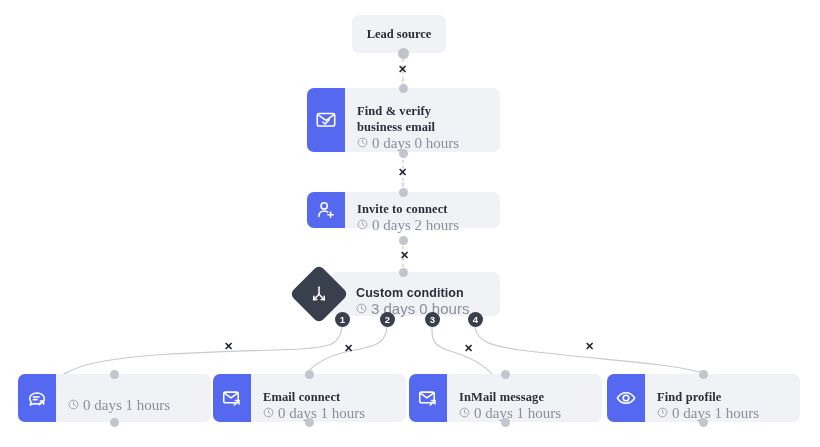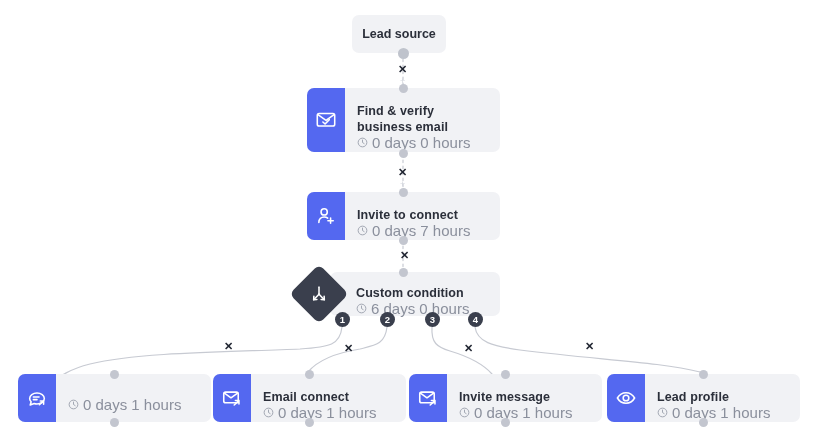--- a/index.html
+++ b/index.html
@@ -15,20 +15,21 @@
 
   
   .node{
     position:absolute;
     background:#f1f2f5;
     border-radius:7px;
     box-sizing:border-box;
     display:flex;
     align-items:stretch;
     overflow:visible;
+    font-family:Liberation Serif, serif;
   }
   .node-plain{
     align-items:center;
     justify-content:center;
   }
   .icon-panel{
     width:38px;
     background:#5468f0;
     border-radius:7px 0 0 7px;
     display:flex;align-items:center;justify-content:center;
@@ -187,54 +188,54 @@
         <span>0 days 0 hours</span>
       </div>
     </div>
   </div>
   <div class="port" style="left:399px;top:84px;"></div>
   <div class="port" style="left:399px;top:149px;"></div>
 
   <span class="xmark" style="left:398px;top:167px;">✕</span>
   <span class="plusmark" style="left:400px;top:180px;">+</span>
 
-  <div class="node" style="left:307px;top:192px;width:193px;height:48px;">
+  <div class="node" style="left:307px;top:192px;width:193px;height:36px;">
     <div class="icon-panel">
       <svg width="22" height="22" viewBox="0 0 24 24" fill="none" stroke="#ffffff" stroke-width="1.7" stroke-linecap="round" stroke-linejoin="round">
         <circle cx="10" cy="7.5" r="3.4"></circle>
         <path d="M4.2,19 C4.2,15.2 6.8,13 10,13 C11.5,13 12.9,13.5 13.9,14.3"></path>
         <path d="M17,14.2 L17,20"></path>
         <path d="M14.1,17.1 L19.9,17.1"></path>
       </svg>
     </div>
     <div class="node-body">
       <div class="node-title">Invite to connect</div>
       <div class="node-sub">
         <svg width="11" height="11" viewBox="0 0 24 24" fill="none" stroke="#9aa0ac" stroke-width="2">
           <circle cx="12" cy="12" r="9.5"></circle>
           <path d="M12,6.6 L12,12 L15.6,14.4" stroke-linecap="round"></path>
         </svg>
-        <span>0 days 7 hours</span>
+        <span>0 days 2 hours</span>
       </div>
     </div>
   </div>
   <div class="port" style="left:399px;top:188px;"></div>
   <div class="port" style="left:399px;top:236px;"></div>
 
   <span class="xmark" style="left:400px;top:250px;">✕</span>
 
   <div class="cond-card" style="left:330px;top:272px;width:170px;height:44px;">
     <div class="node-body" style="padding-left:26px;">
       <div class="node-title">Custom condition</div>
       <div class="node-sub">
         <svg width="11" height="11" viewBox="0 0 24 24" fill="none" stroke="#9aa0ac" stroke-width="2">
           <circle cx="12" cy="12" r="9.5"></circle>
           <path d="M12,6.6 L12,12 L15.6,14.4" stroke-linecap="round"></path>
         </svg>
-        <span>6 days 0 hours</span>
+        <span>3 days 0 hours</span>
       </div>
     </div>
   </div>
   <div class="diamond" style="left:298px;top:273px;">
     <svg class="dg" width="22" height="22" viewBox="0 0 24 24" fill="none" stroke="#ffffff" stroke-width="1.7" stroke-linecap="round" stroke-linejoin="round">
       <path d="M12,4.5 L12,12.2"></path>
       <path d="M12,12.2 L6.2,18.2"></path>
       <path d="M12,12.2 L17.8,18.2"></path>
       <path d="M6.2,18.2 L6.4,14.6 M6.2,18.2 L9.7,18.1"></path>
       <path d="M17.8,18.2 L17.6,14.6 M17.8,18.2 L14.3,18.1"></path>
@@ -299,21 +300,21 @@
 
   <div class="node" style="left:409px;top:374px;width:193px;height:48px;">
     <div class="icon-panel">
       <svg width="22" height="22" viewBox="0 0 24 24" fill="none" stroke="#ffffff" stroke-width="1.7" stroke-linecap="round" stroke-linejoin="round">
         <rect x="3" y="5.6" width="15.8" height="11.6" rx="2"></rect>
         <path d="M3.7,6.6 L10.9,11.8 L18.1,6.6"></path>
         <path d="M14.4,19.6 L19.6,14.8 M19.6,14.8 L15.7,14.8 M19.6,14.8 L19.6,18.5"></path>
       </svg>
     </div>
     <div class="node-body">
-      <div class="node-title">Invite message</div>
+      <div class="node-title">InMail message</div>
       <div class="node-sub">
         <svg width="11" height="11" viewBox="0 0 24 24" fill="none" stroke="#9aa0ac" stroke-width="2">
           <circle cx="12" cy="12" r="9.5"></circle>
           <path d="M12,6.6 L12,12 L15.6,14.4" stroke-linecap="round"></path>
         </svg>
         <span>0 days 1 hours</span>
       </div>
     </div>
   </div>
   <div class="port" style="left:501px;top:370px;"></div>
@@ -321,21 +322,21 @@
 
   <div class="node" style="left:607px;top:374px;width:193px;height:48px;">
     <div class="icon-panel">
       <svg width="22" height="22" viewBox="0 0 24 24" fill="none" stroke="#ffffff" stroke-width="1.7" stroke-linecap="round" stroke-linejoin="round">
         <path d="M2.6,12 C4.8,8.2 8.2,6.2 12,6.2 C15.8,6.2 19.2,8.2 21.4,12
                  C19.2,15.8 15.8,17.8 12,17.8 C8.2,17.8 4.8,15.8 2.6,12 Z"></path>
         <circle cx="12" cy="12" r="3.1"></circle>
       </svg>
     </div>
     <div class="node-body">
-      <div class="node-title">Lead profile</div>
+      <div class="node-title">Find profile</div>
       <div class="node-sub">
         <svg width="11" height="11" viewBox="0 0 24 24" fill="none" stroke="#9aa0ac" stroke-width="2">
           <circle cx="12" cy="12" r="9.5"></circle>
           <path d="M12,6.6 L12,12 L15.6,14.4" stroke-linecap="round"></path>
         </svg>
         <span>0 days 1 hours</span>
       </div>
     </div>
   </div>
   <div class="port" style="left:699px;top:370px;"></div>

